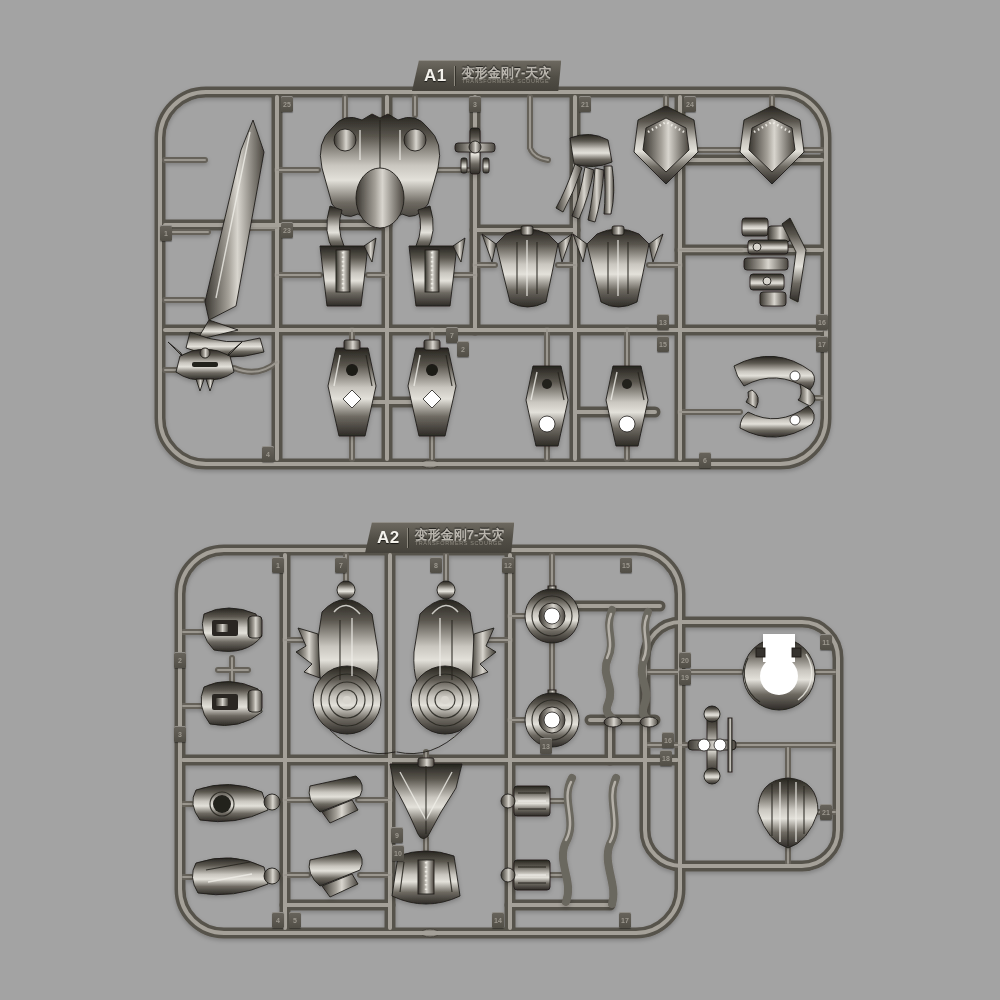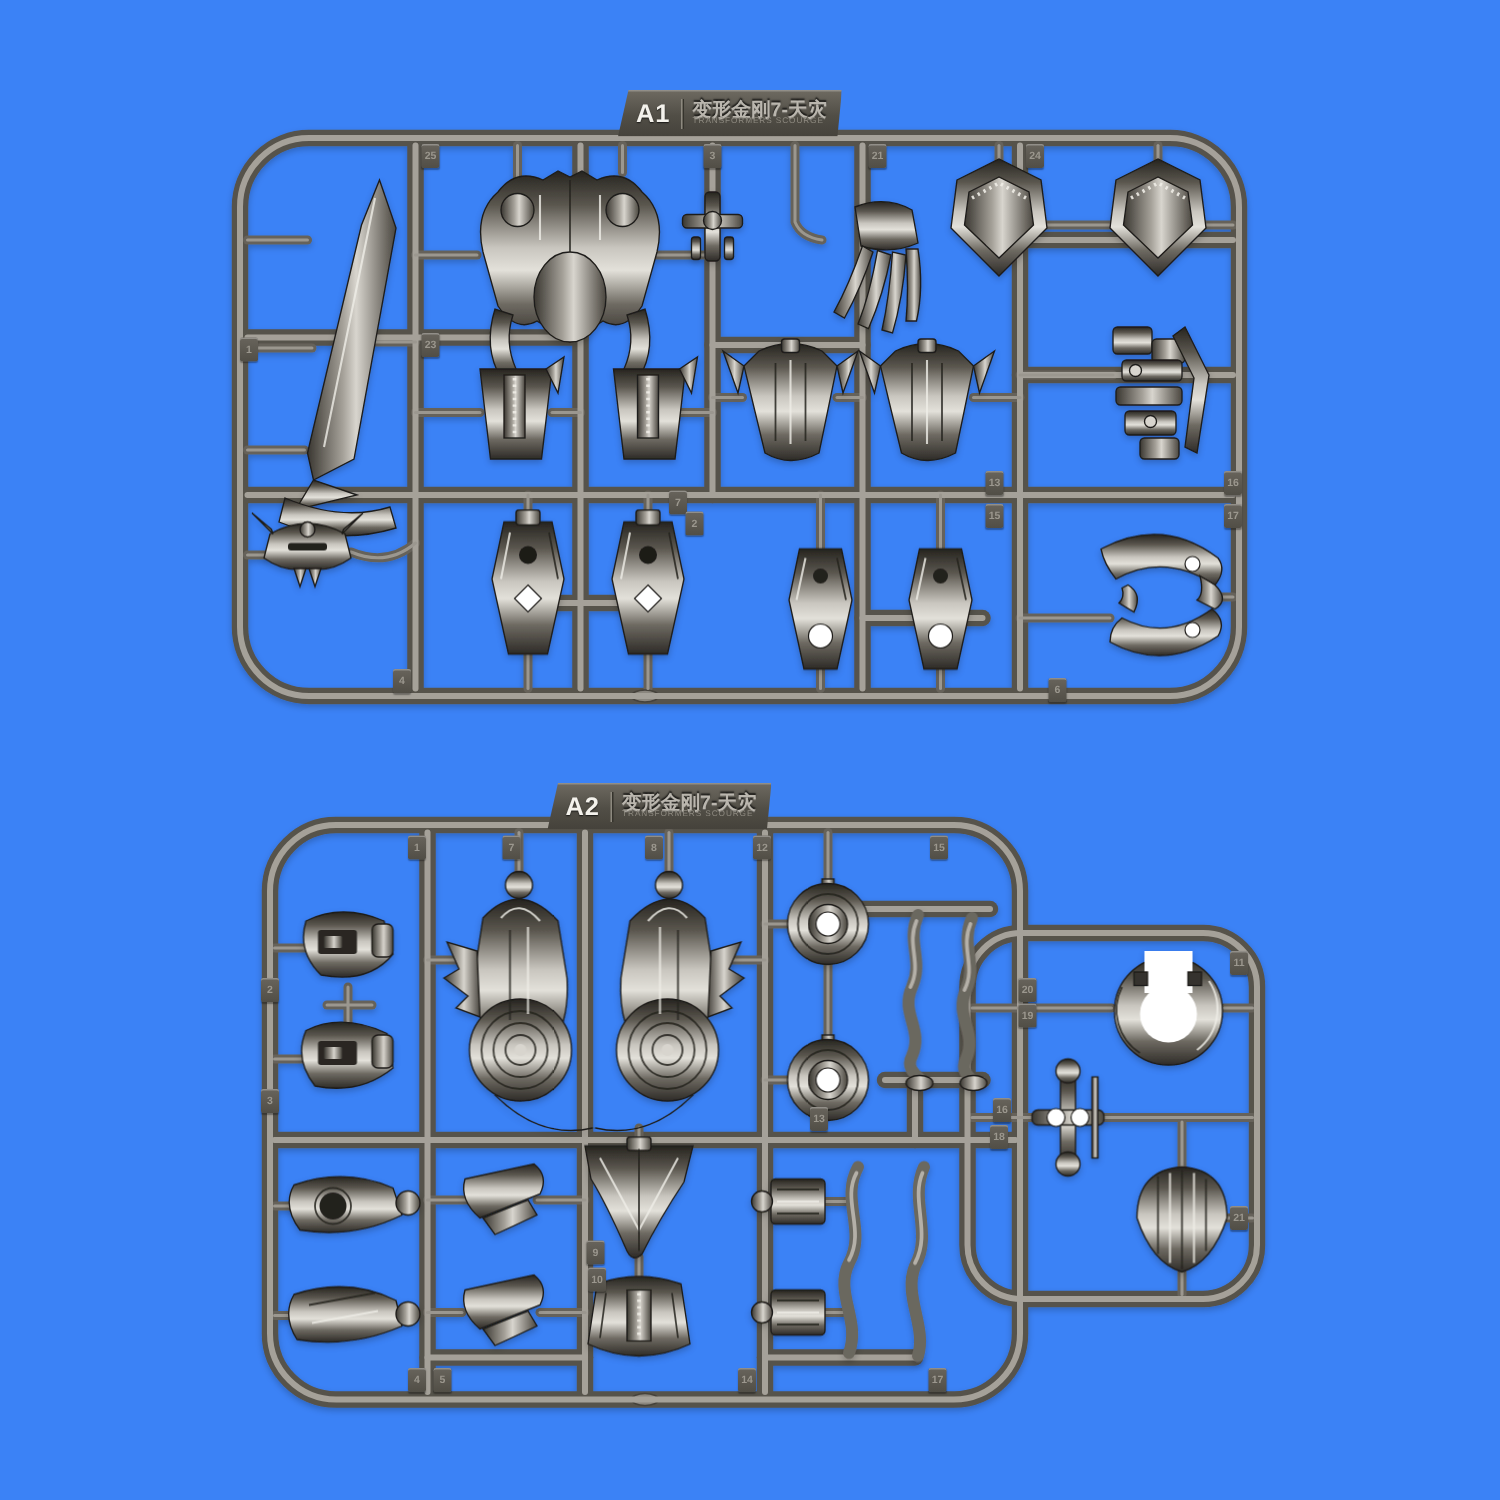--- a/index.html
+++ b/index.html
@@ -1,16 +1,16 @@
 <!DOCTYPE html>
 <html><head>
 <meta charset="utf-8">
 <style>
   html,body{margin:0;padding:0;background:#ffffff;}
-  .stage{position:relative;width:1000px;height:1000px;background:#3b82f6;overflow:hidden;
+  .stage{position:relative;width:1000px;height:1000px;background:#a3a3a3;overflow:hidden;
          font-family:"Liberation Sans", sans-serif;}
   svg{position:absolute;left:0;top:0;}
 
   
   .tube{stroke:#57534b;stroke-width:11;fill:none;stroke-linecap:round;stroke-linejoin:round;}
   .tube-hi{stroke:#a5a199;stroke-width:4;fill:none;stroke-linecap:round;stroke-linejoin:round;}
   .gate{stroke:#66625a;stroke-width:6;fill:none;stroke-linecap:round;}
   .gate-hi{stroke:#9b978f;stroke-width:2;fill:none;stroke-linecap:round;}
   .dl{stroke:#26241f;stroke-width:1.2;fill:none;opacity:.85;}
   .hl{stroke:#efede7;stroke-width:1.4;fill:none;opacity:.8;}

